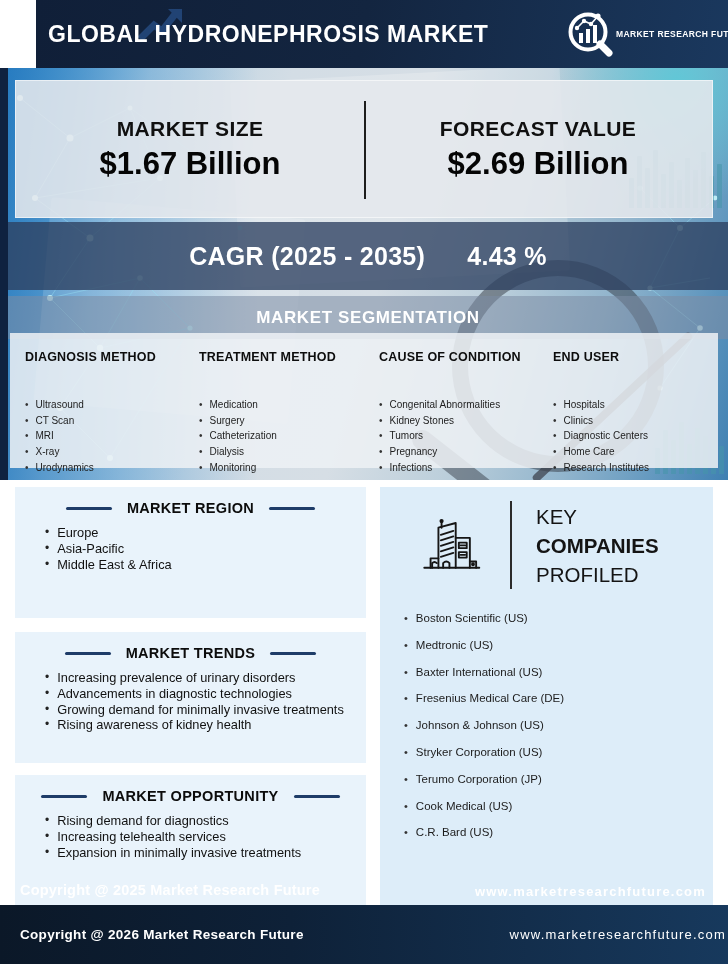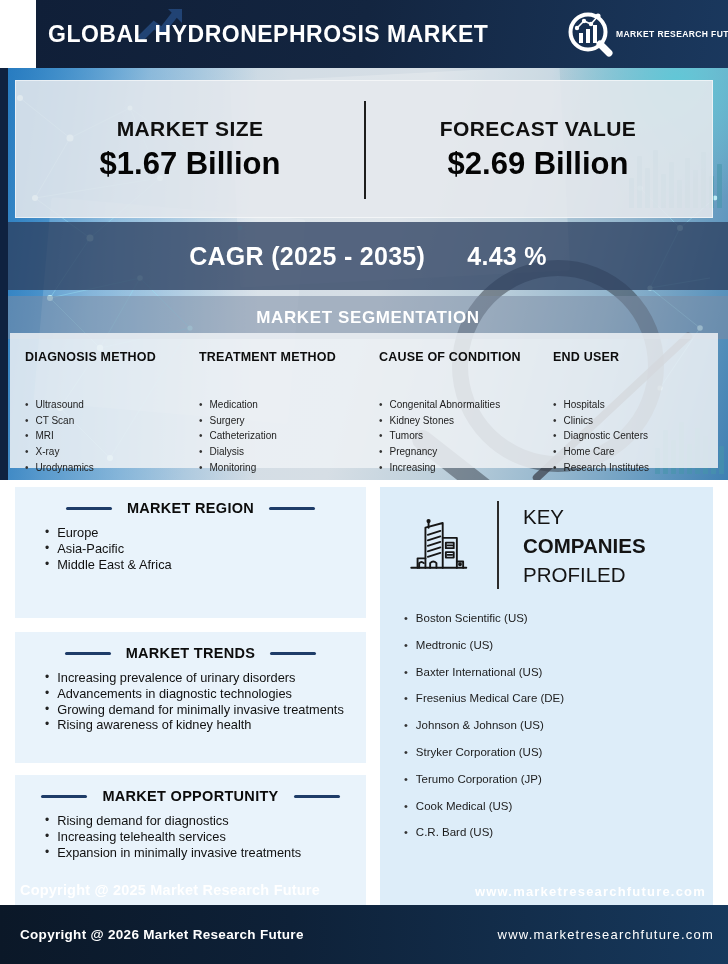--- a/index.html
+++ b/index.html
@@ -109,39 +109,39 @@
   .panel-trends { top:152px; height:131px; }
   .panel-opportunity { top:295px; height:130px; }
   .panel-title-row { display:flex; align-items:center; justify-content:center; gap:15px; padding-top:13px; }
   .title-dash { width:46px; height:3px; background:#1e3c68; border-radius:2px; }
   .panel-title { font-size:14.5px; font-weight:bold; color:#0c0c0c; letter-spacing:.3px; }
   .panel-list { list-style:none; margin:9px 0 0 30px; }
   .panel-list li { font-size:12.8px; color:#111; line-height:15.8px; display:flex; align-items:center; }
   .panel-list li::before { content:"•"; color:#222; margin-right:8px; font-size:12px; }
 
   .companies-panel { position:absolute; left:380px; top:7px; width:333px; height:418px; background:#ddedf9; }
-  .companies-head { display:flex; align-items:center; padding:14px 0 0 25px; }
+  .companies-head { display:flex; align-items:center; padding:14px 0 0 38px; }
   .companies-vline { width:2px; height:88px; background:#2b2b2b; margin:0 24px 0 26px; }
   .companies-title { color:#141414; }
   .companies-title .t1, .companies-title .t3 { font-size:20.5px; font-weight:normal; line-height:29px; }
   .companies-title .t2 { font-size:20.5px; font-weight:bold; line-height:29px; }
   .companies-list { list-style:none; margin:16px 0 0 24px; }
   .companies-list li { font-size:11.5px; color:#1c1c1c; line-height:26.8px; display:flex; align-items:center; }
   .companies-list li::before { content:"•"; color:#333; margin-right:8px; font-size:11px; }
 
   .watermark { position:absolute; color:#ffffff; z-index:2; }
   .wm-left { left:20px; top:402px; font-size:14.5px; font-weight:bold; letter-spacing:.2px; }
   .wm-right { right:22px; top:404px; font-size:13px; font-weight:bold; letter-spacing:1.2px; }
 
   
   .footer {
     position:absolute; left:0; top:905px; width:728px; height:59px;
     background:linear-gradient(90deg,#0b1828 0%,#0e2138 40%,#17395d 100%);
     display:flex; align-items:center; justify-content:space-between;
-    padding:0 14px 0 20px;
+    padding:0 2px 0 20px;
   }
   .footer-copy { color:#ffffff; font-size:13.5px; font-weight:bold; letter-spacing:.3px; }
   .footer-site { color:#ffffff; font-size:13px; letter-spacing:1.2px; }
 </style>
 </head>
 <body>
 
 <div class="page">
 
   <header class="topbar">
@@ -280,21 +280,21 @@
           <li>Monitoring</li>
         </ul>
       </div>
       <div class="seg-col seg-col-3">
         <div class="seg-col-title">CAUSE OF CONDITION</div>
         <ul class="seg-list">
           <li>Congenital Abnormalities</li>
           <li>Kidney Stones</li>
           <li>Tumors</li>
           <li>Pregnancy</li>
-          <li>Increasing</li>
+          <li>Infections</li>
         </ul>
       </div>
       <div class="seg-col seg-col-4">
         <div class="seg-col-title">END USER</div>
         <ul class="seg-list">
           <li>Hospitals</li>
           <li>Clinics</li>
           <li>Diagnostic Centers</li>
           <li>Home Care</li>
           <li>Research Institutes</li>

